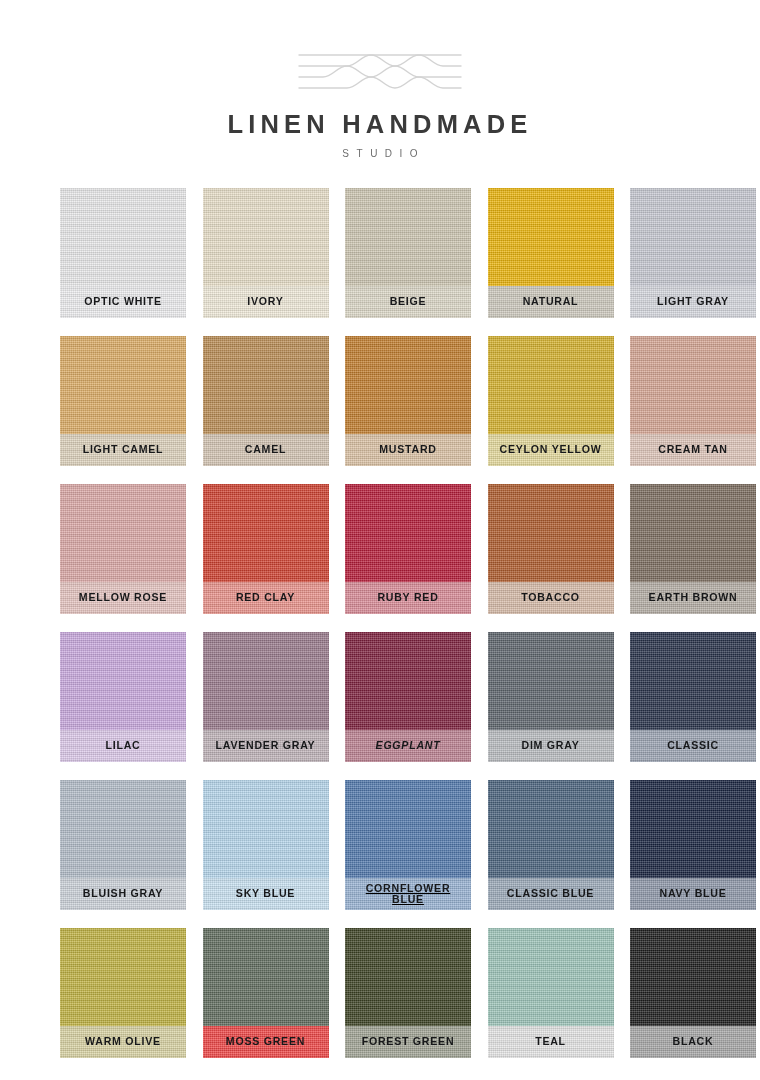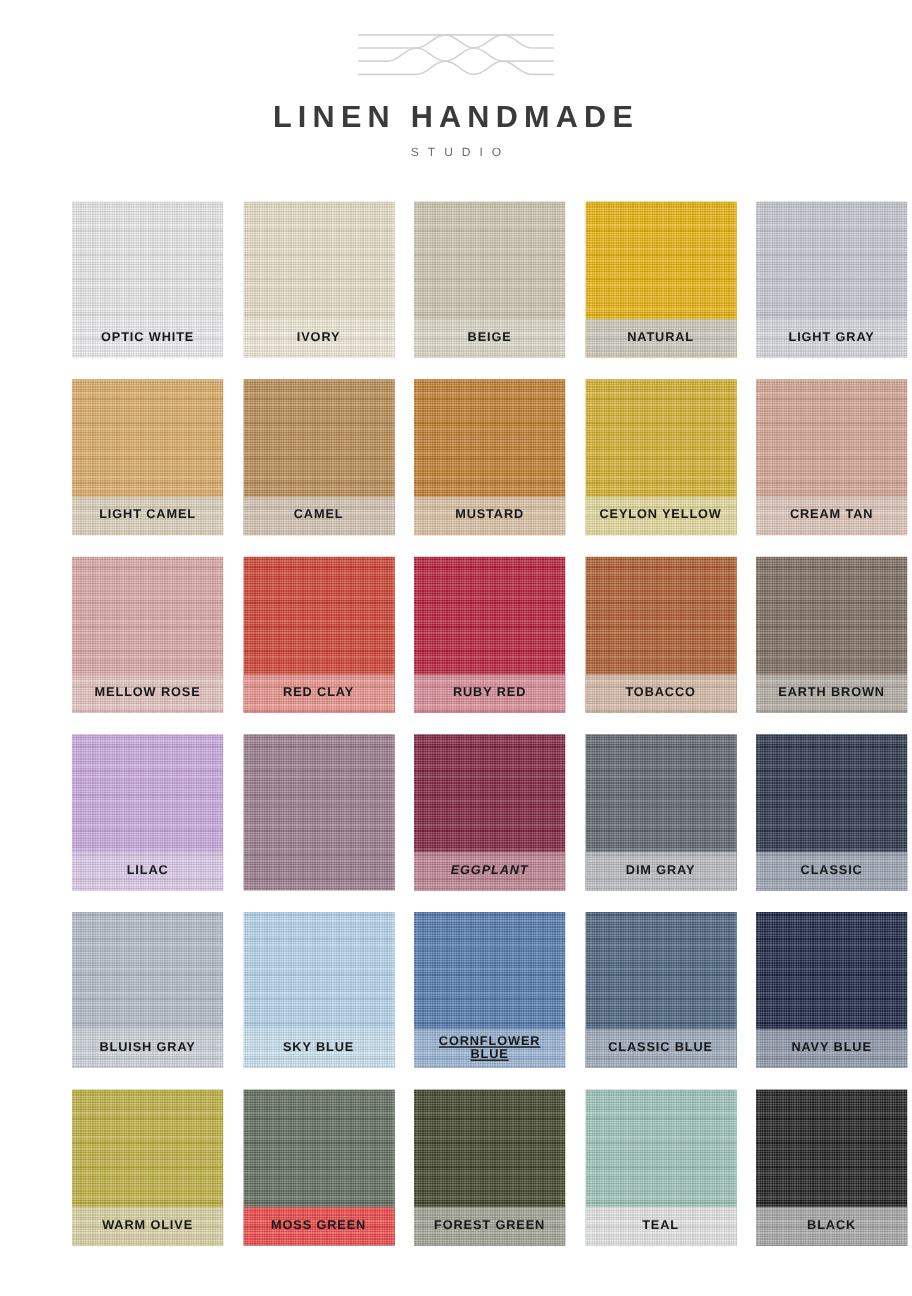--- a/index.html
+++ b/index.html
@@ -15,21 +15,21 @@
     position: relative;
     width: 760px;
     height: 1080px;
     background: #ffffff;
     overflow: hidden;
   }
 
   
   .header {
     width: 100%;
-    padding-top: 22px;
+    padding-top: 48px;
     display: flex;
     flex-direction: column;
     align-items: center;
   }
 
   .logo-mark {
     width: 170px;
     height: 46px;
     display: block;
   }
@@ -50,21 +50,21 @@
     letter-spacing: 7.5px;
     font-weight: 400;
     color: #6e6e6e;
     text-align: center;
     text-indent: 7.5px;
   }
 
   
   .grid {
     position: absolute;
-    top: 168px;
+    top: 188px;
     left: 32px;
     width: 708px;
     display: grid;
     grid-template-columns: repeat(5, 126px);
     grid-auto-rows: 130px;
     column-gap: 16.5px;
     row-gap: 18px;
     padding-left: 28px;
   }
 
@@ -256,20 +256,24 @@
       </div>
       <div class="swatch" style="background: rgb(201, 168, 222);">
         <div class="weave"></div>
         <div class="label-band" style="background: rgb(221, 201, 234);">
           <div class="weave"></div>
           <div class="swatch-label">LILAC</div>
         </div>
       </div>
       <div class="swatch" style="background: rgb(152, 121, 139);">
         <div class="weave"></div>
+        <div class="label-band" style="background: rgb(191, 179, 184);">
+          <div class="weave"></div>
+          <div class="swatch-label">LAVENDER GRAY</div>
+        </div>
       </div>
       <div class="swatch" style="background: rgb(125, 31, 60); font-style: italic;">
         <div class="weave"></div>
         <div class="label-band" style="background: rgb(188, 128, 144);">
           <div class="weave"></div>
           <div class="swatch-label">EGGPLANT</div>
         </div>
       </div>
       <div class="swatch" style="background: rgb(92, 99, 107); align-items: flex-end;">
         <div class="weave"></div>

